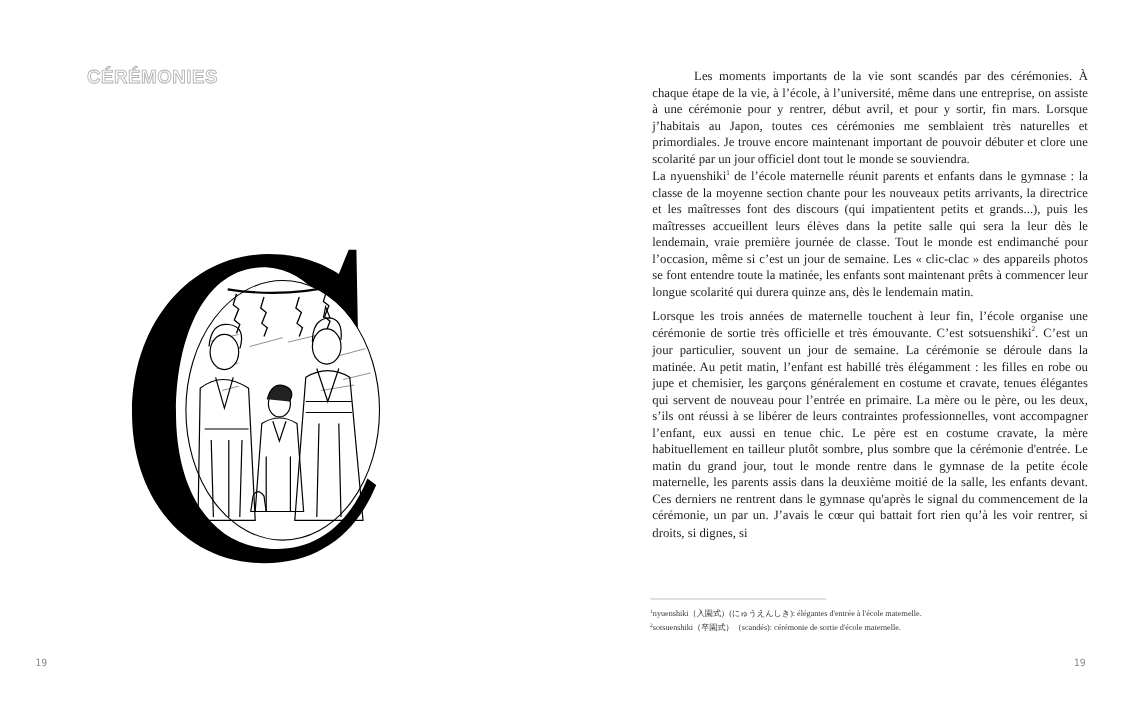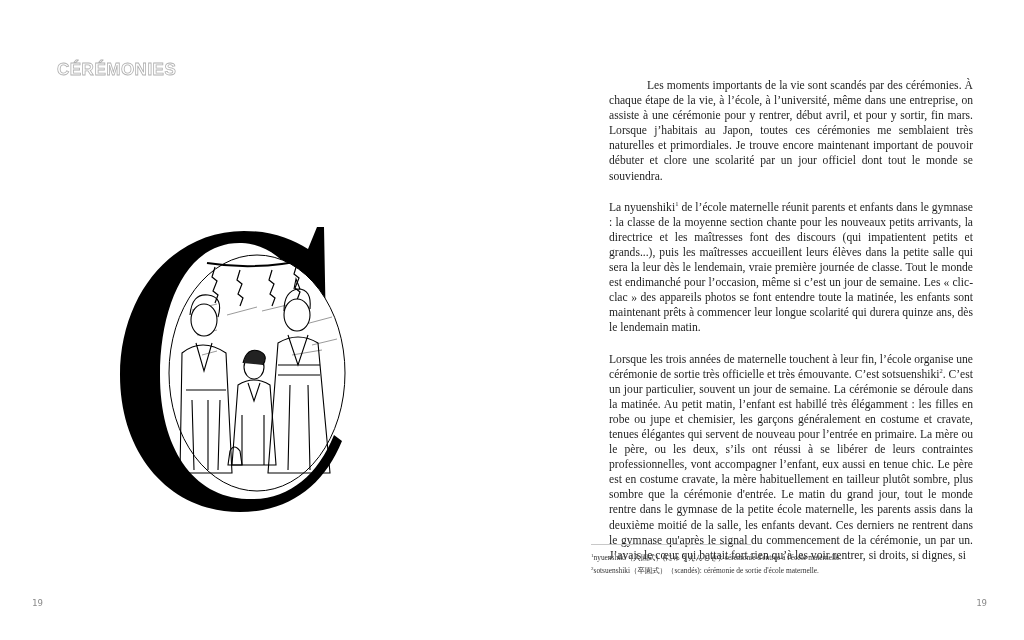--- a/index.html
+++ b/index.html
@@ -6,21 +6,21 @@
     body {
       width: 1024px; height: 640px; position: relative; overflow: hidden;
       font-family: "DejaVu Serif", "Liberation Serif", serif;
       color: #1a1a1a;
     }
     .page { position: absolute; top: 0; height: 640px; }
     .page-left { left: 0; width: 512px; }
     .page-right { left: 512px; width: 512px; }
 
     .chapter-title {
-      position: absolute; left: 57px; top: 60px;
+      position: absolute; left: 79px; top: 60px;
       font-family: "Liberation Sans", "DejaVu Sans", sans-serif;
       font-size: 17px; letter-spacing: 0.5px; font-weight: bold;
       color: #ffffff;
       -webkit-text-stroke: 0.8px #b0b0b0;
     }
 
     .dropcap-wrap {
       position: absolute; left: 112px; top: 215px; width: 275px; height: 300px;
     }
     .dropcap-svg { width: 100%; height: 100%; display: block; }
@@ -33,21 +33,21 @@
     .pn-left { left: 32px; }
     .pn-right { right: 37px; }
 
     .body-text {
       position: absolute; left: 81px; top: 62px; width: 396px;
       font-family: "Liberation Serif", "DejaVu Serif", serif;
       font-size: 11.6px; line-height: 15.1px;
       text-align: justify; hyphens: manual;
       color: #1e1e1e;
     }
-    .body-text p { margin: 16px; }
+    .body-text p { margin: 0; }
     .body-text p.first { text-indent: 38px; }
     .body-text p.gap { margin-top: 7px; }
     sup { font-size: 6.5px; line-height: 0; vertical-align: 5px; }
 
     .footnote-rule {
       position: absolute; left: 79px; top: 544px; width: 160px; height: 1px;
       background: #c8c8c8;
     }
     .footnotes {
       position: absolute; left: 79px; top: 552px; width: 420px;
@@ -111,18 +111,18 @@
 
 <div class="page page-right">
   <div class="body-text">
     <p class="first">Les moments importants de la vie sont scandés par des cérémonies. À chaque étape de la vie, à l’école, à l’université, même dans une entre­prise, on assiste à une cérémonie pour y rentrer, début avril, et pour y sortir, fin mars. Lorsque j’habitais au Japon, toutes ces cérémonies me semblaient très naturelles et primordiales. Je trouve encore maintenant important de pouvoir débuter et clore une scolarité par un jour officiel dont tout le monde se souviendra.</p>
     <p><span>La nyuenshiki</span><sup>1</sup><span> de l’école maternelle réunit parents et enfants dans le gymnase : la classe de la moyenne section chante pour les nouveaux petits arrivants, la directrice et les maîtresses font des discours (qui im­patientent petits et grands...), puis les maîtresses accueillent leurs élèves dans la petite salle qui sera la leur dès le lendemain, vraie première journée de classe. Tout le monde est endimanché pour l’occasion, même si c’est un jour de semaine. Les « clic-clac » des appareils photos se font entendre toute la matinée, les enfants sont maintenant prêts à commen­cer leur longue scolarité qui durera quinze ans, dès le lendemain matin.</span></p>
     <p class="gap"><span>Lorsque les trois années de maternelle touchent à leur fin, l’école or­ganise une cérémonie de sortie très officielle et très émouvante. C’est sotsuenshiki</span><sup>2</sup><span>. C’est un jour particulier, souvent un jour de semaine. La cérémonie se déroule dans la matinée. Au petit matin, l’enfant est habil­lé très élégamment : les filles en robe ou jupe et chemisier, les garçons généralement en costume et cravate, tenues élégantes qui servent de nou­veau pour l’entrée en primaire. La mère ou le père, ou les deux, s’ils ont réussi à se libérer de leurs contraintes professionnelles, vont accompagner l’enfant, eux aussi en tenue chic. Le père est en costume cravate, la mère habituellement en tailleur plutôt sombre, plus sombre que la cérémonie d'entrée. Le matin du grand jour, tout le monde rentre dans le gymnase de la petite école maternelle, les parents assis dans la deuxième moitié de la salle, les enfants devant. Ces derniers ne rentrent dans le gymnase qu'après le signal du commencement de la cérémonie, un par un. J’avais le cœur qui battait fort rien qu’à les voir rentrer, si droits, si dignes, si</span></p>
   </div>
 
   <div class="footnote-rule"></div>
   <div class="footnotes">
-    <div class="fn"><sup>1</sup><span>nyuenshiki（入園式）(にゅうえんしき): cérémonie d'entrée à l'école maternelle.</span></div>
+    <div class="fn"><sup>1</sup><span>nyuenshiki（入園式）(にゅうえんしき): élégantes d'entrée à l'école maternelle.</span></div>
     <div class="fn"><sup>2</sup><span>sotsuenshiki（卒園式）（scandés): cérémonie de sortie d'école maternelle.</span></div>
   </div>
 
   <div class="page-number pn-right">19</div>
 </div>
 
 </body></html>

